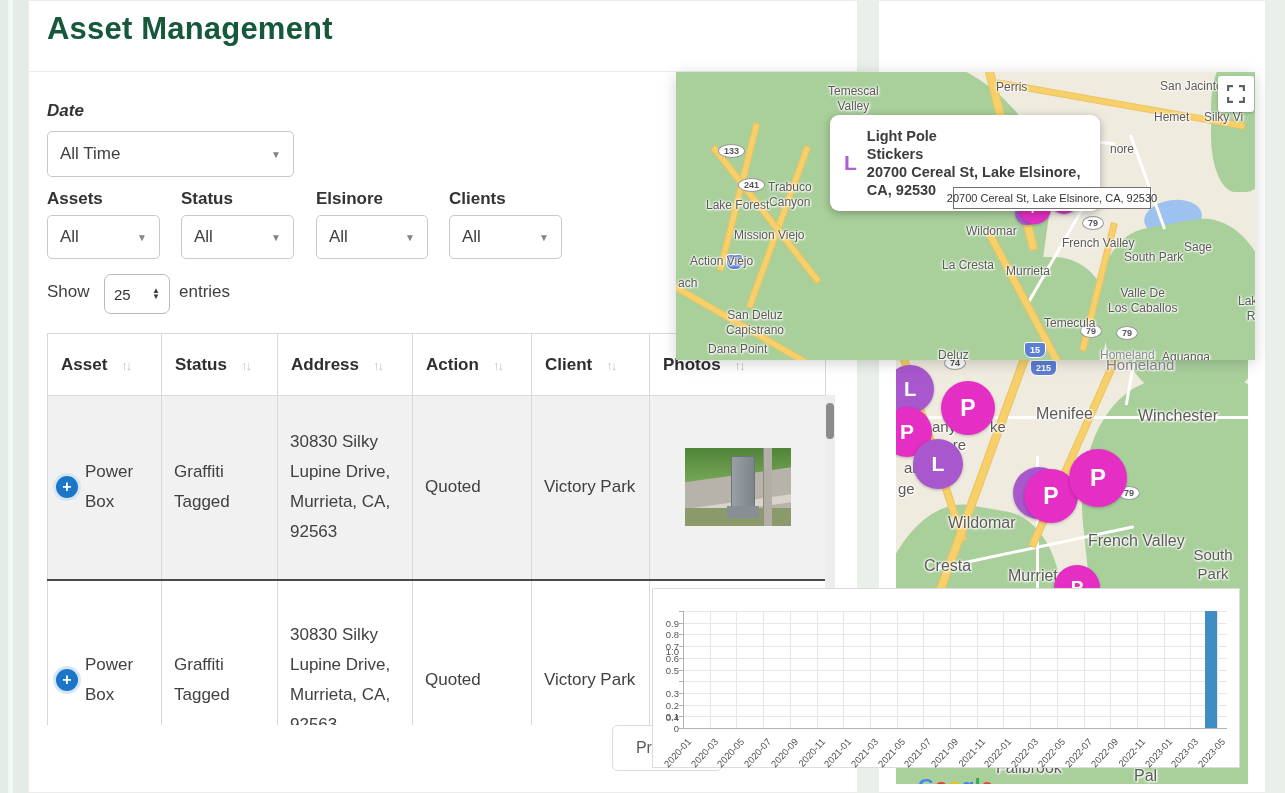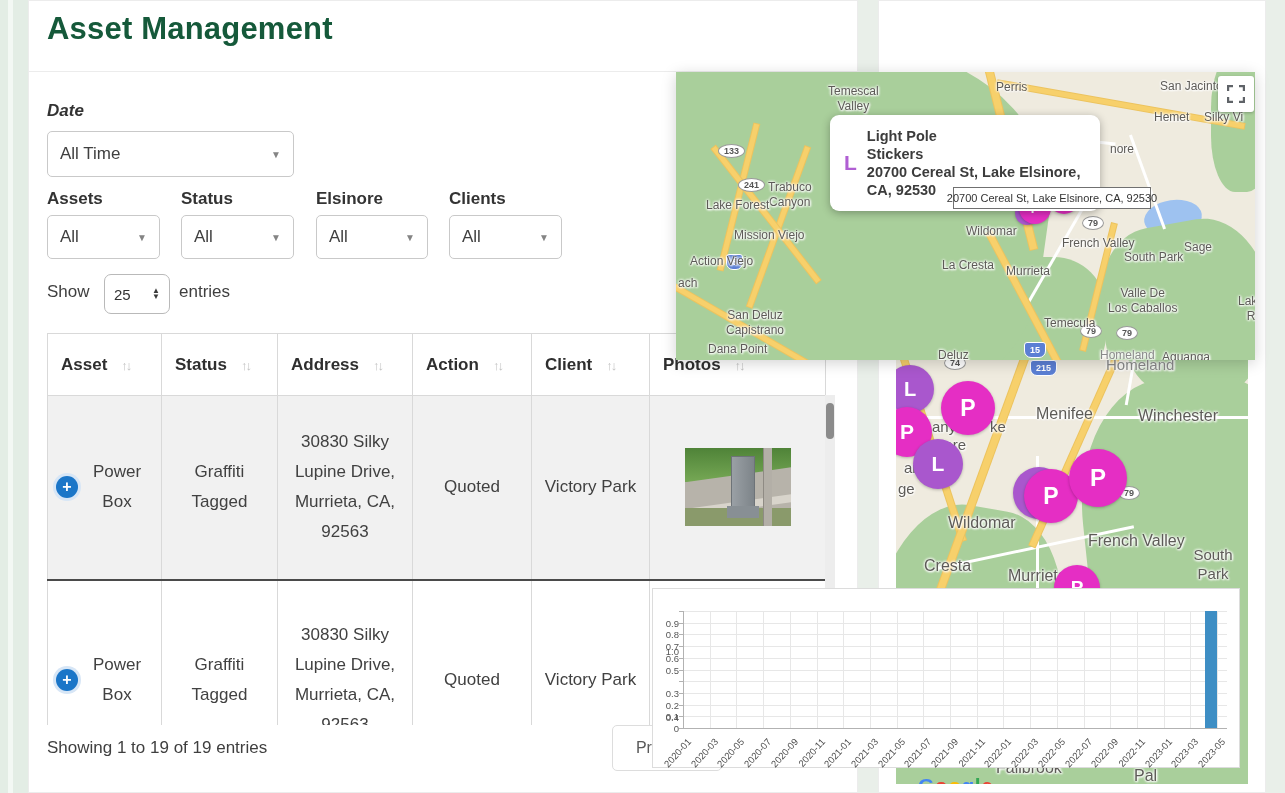--- a/index.html
+++ b/index.html
@@ -54,21 +54,21 @@
   tr.row-2 td { background:#fff; }
   td { padding:14px 12px; font-size:17px; color:#414141; line-height:30px; }
   td.c-asset { padding-left:8px; }
   .asset-cell { display:flex; align-items:center; gap:7px; }
   .plus-badge {
     flex:0 0 auto; width:22px; height:22px; border-radius:50%;
     background:#1b76c8; color:#fff; font-size:16px; font-weight:bold;
     display:flex; align-items:center; justify-content:center;
     box-shadow:0 0 0 3px #d7e6f6; cursor:pointer; line-height:1;
   }
-  tr.row-1 td, tr.row-2 td { height:184px;text-align:center; }
+  tr.row-1 td, tr.row-2 td { height:184px; }
   tr.row-2 td { height:200px; }
 
   .asset-photo {
     width:106px; height:78px; margin:0 auto; position:relative; overflow:hidden;
     background:#b5b1a8; cursor:pointer;
   }
   .ph-grass { position:absolute; left:0; top:0; width:100%; height:34px; background:linear-gradient(#4f8338,#76a855); }
   .ph-road  { position:absolute; left:-20px; top:26px; width:160px; height:40px; background:#b7b3aa; transform:rotate(-8deg); }
   .ph-curb  { position:absolute; left:-10px; top:52px; width:150px; height:8px; background:#d8d4cb; transform:rotate(-8deg); }
   .ph-dirt  { position:absolute; left:0; top:60px; width:100%; height:18px; background:#8a9a6b; }
@@ -260,21 +260,20 @@
           <td>Victory Park</td>
           <td></td>
         </tr>
       </tbody>
     </table>
   </div>
   <div class="abs" id="tbl-scroll-track">
     <div class="abs" id="tbl-scroll-thumb"></div>
   </div>
 
-  <div class="abs showing-text">Showing 1 to 19 of 19 entries</div>
   <div class="abs" id="previous-btn">
     <span>Previous</span>
   </div>
 </div>
 
 <div class="abs" id="area-card">
   <div class="abs gmap" id="area-map">
       <div class="patch p-h" style="left: 240px; top: 200px; width: 3px; height: 130px; border-radius: 0%; transform: rotate(10deg); z-index: 2;"></div>
       <div class="patch p-h" style="left: 40px; top: 470px; width: 200px; height: 3px; border-radius: 0%; transform: rotate(-12deg); z-index: 2;"></div>
       <div class="patch p-h" style="left: 140px; top: 380px; width: 3px; height: 200px; border-radius: 0%; transform: rotate(0deg); z-index: 2;"></div>

